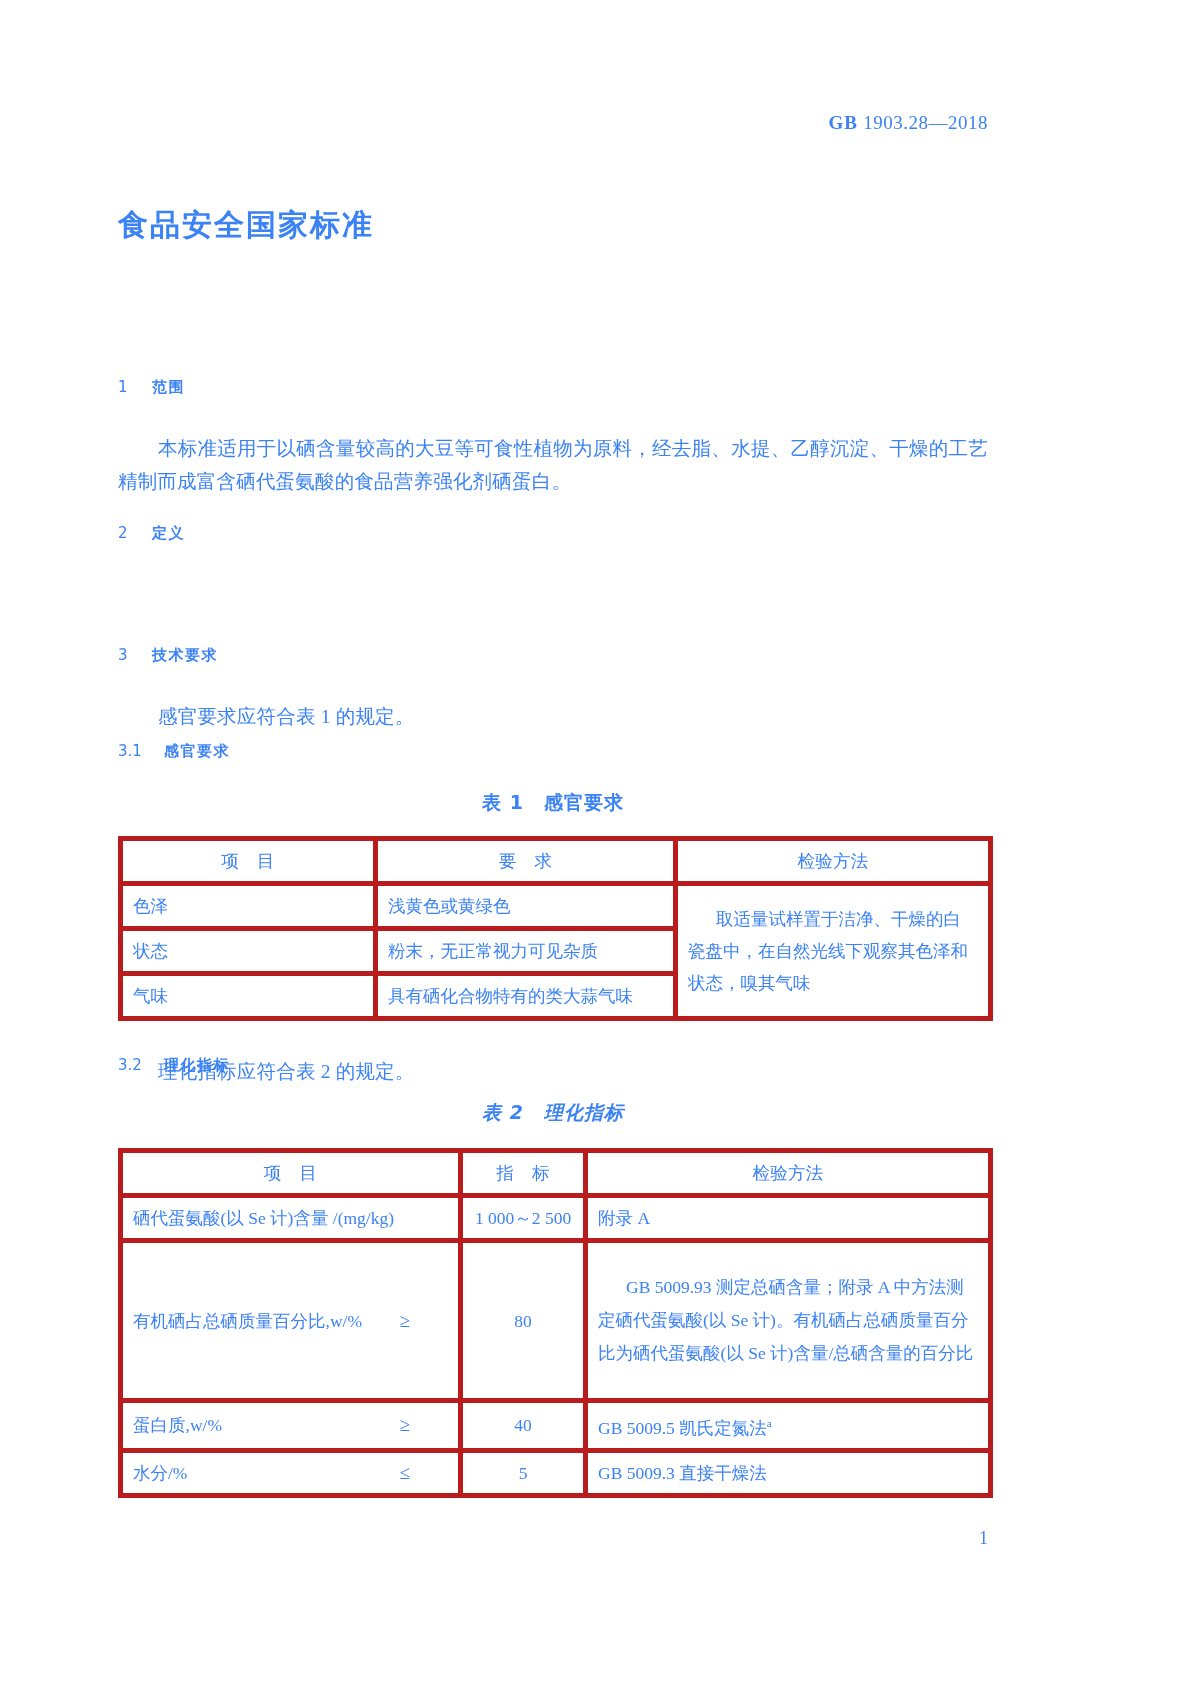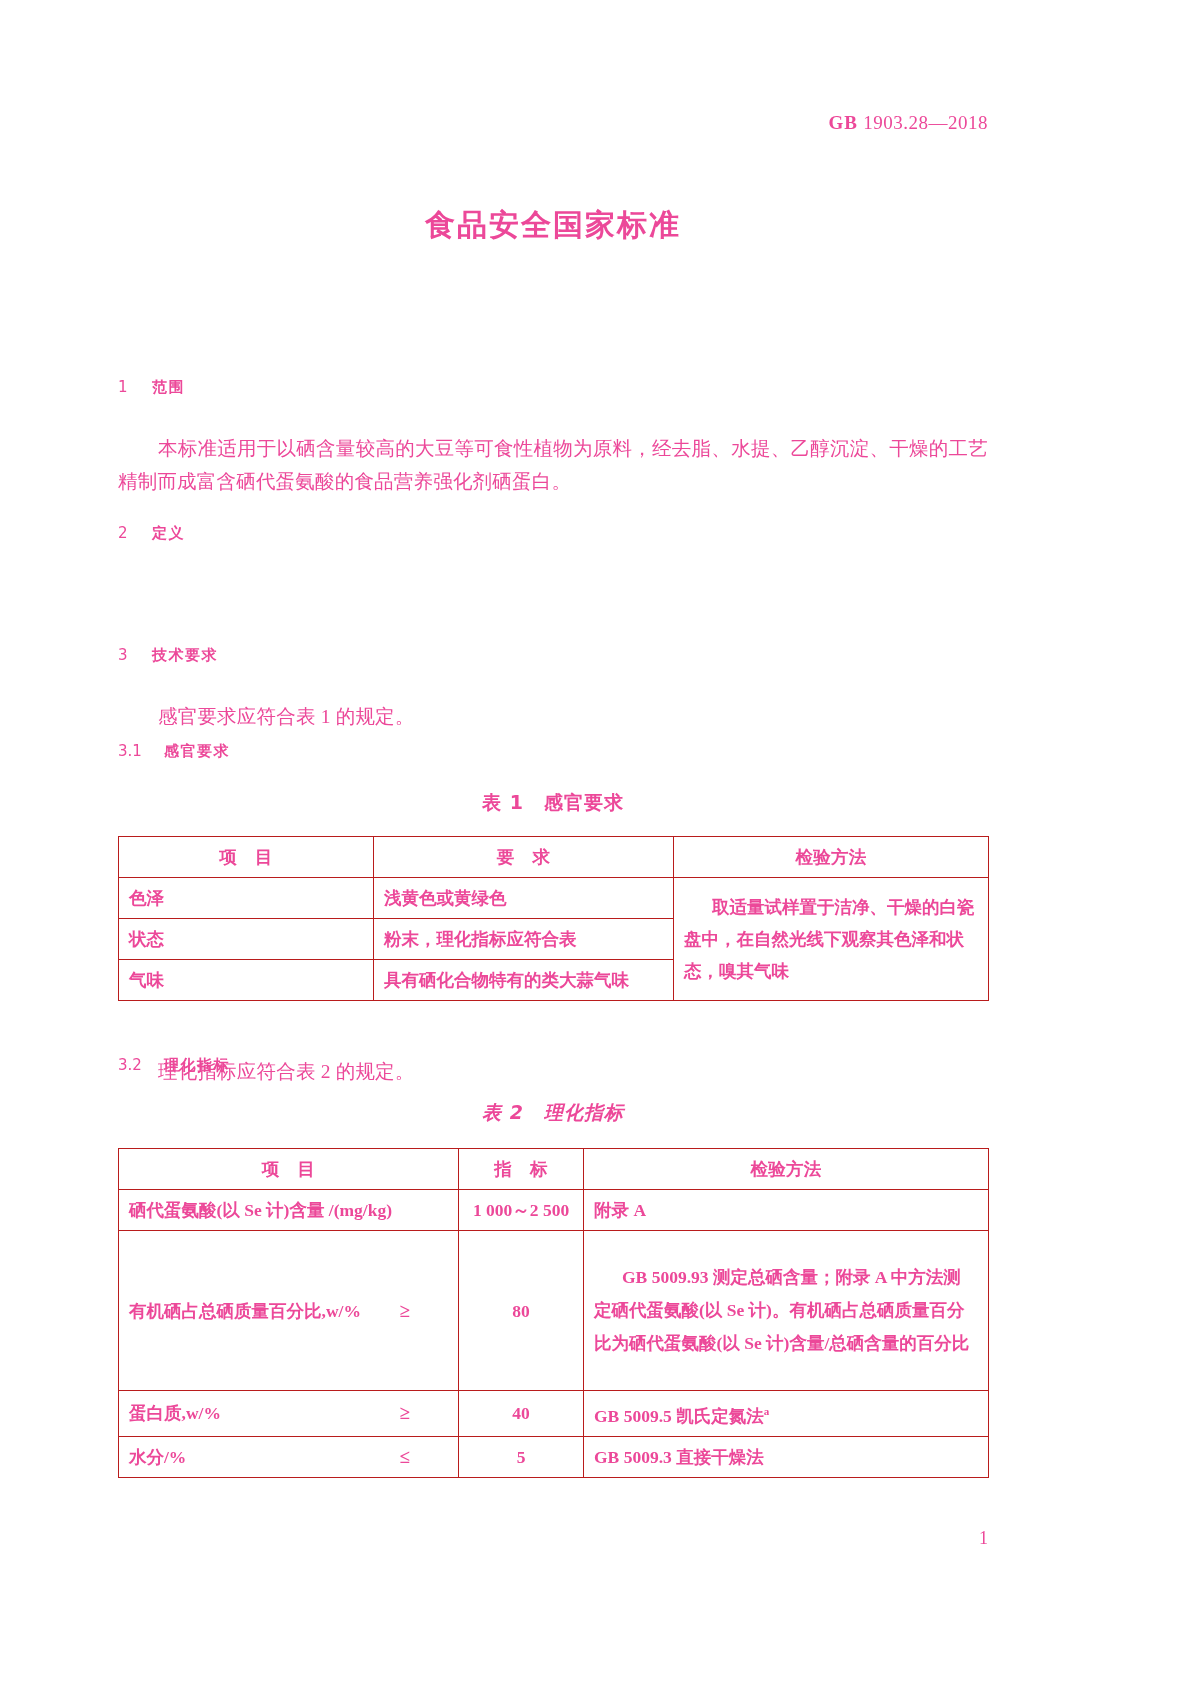--- a/index.html
+++ b/index.html
@@ -7,21 +7,21 @@
     padding: 0;
     background: #ffffff;
   }
   .page {
     position: relative;
     width: 1191px;
     height: 1684px;
     background: #ffffff;
     margin: 0 auto;
     font-family: "Liberation Serif", "DejaVu Serif", serif;
-    color: #ec4899;
+    color: #3b82f6;
     overflow: hidden;
   }
   .content {
     position: absolute;
     left: 118px;
     top: 0;
     width: 870px;
     height: 100%;
   }
 
@@ -39,21 +39,21 @@
     font-family: "Liberation Serif", serif;
     letter-spacing: 1px;
   }
 
   
   .doc-title-1 {
     position: absolute;
     top: 205px;
     left: 0;
     width: 870px;
-    text-align: center;
+    text-align: left;
     font-family: "DejaVu Sans", "Liberation Sans", sans-serif;
     font-weight: bold;
     font-size: 30px;
     letter-spacing: 2px;
   }
   .doc-title-2 {
     position: absolute;
     top: 272px;
     left: 0;
     width: 870px;
@@ -113,25 +113,24 @@
   
   table.doc-table {
     position: absolute;
     left: 0;
     border-collapse: collapse;
     width: 870px;
     font-size: 17.5px;
     table-layout: fixed;
   }
   table.doc-table td {
-    border: 1px solid #b91c1c;
+    border: 5px solid #b91c1c;
     padding: 6px 10px;
     vertical-align: middle;
     line-height: 28px;
-    font-weight: bold;
   }
   table.doc-table .hd {
     text-align: center;
     letter-spacing: 0.3px;
   }
   table.doc-table .ctr {
     text-align: center;
   }
   table.doc-table .lft {
     text-align: left;
@@ -204,21 +203,21 @@
         </tr>
         <tr>
           <td class="lft">色泽</td>
           <td class="lft">浅黄色或黄绿色</td>
           <td class="lft" rowspan="3" style="line-height:32px;">
             <span class="indent-p" style="display:block;">取适量试样置于洁净、干燥的白瓷盘中，在自然光线下观察其色泽和状态，嗅其气味</span>
           </td>
         </tr>
         <tr>
           <td class="lft">状态</td>
-          <td class="lft">粉末，理化指标应符合表</td>
+          <td class="lft">粉末，无正常视力可见杂质</td>
         </tr>
         <tr>
           <td class="lft">气味</td>
           <td class="lft">具有硒化合物特有的类大蒜气味</td>
         </tr>
       </tbody>
     </table>
 
     <div class="h-sec" style="top:1013px;">
       <span class="num wide">3.2</span><span class="txt">理化指标</span>

